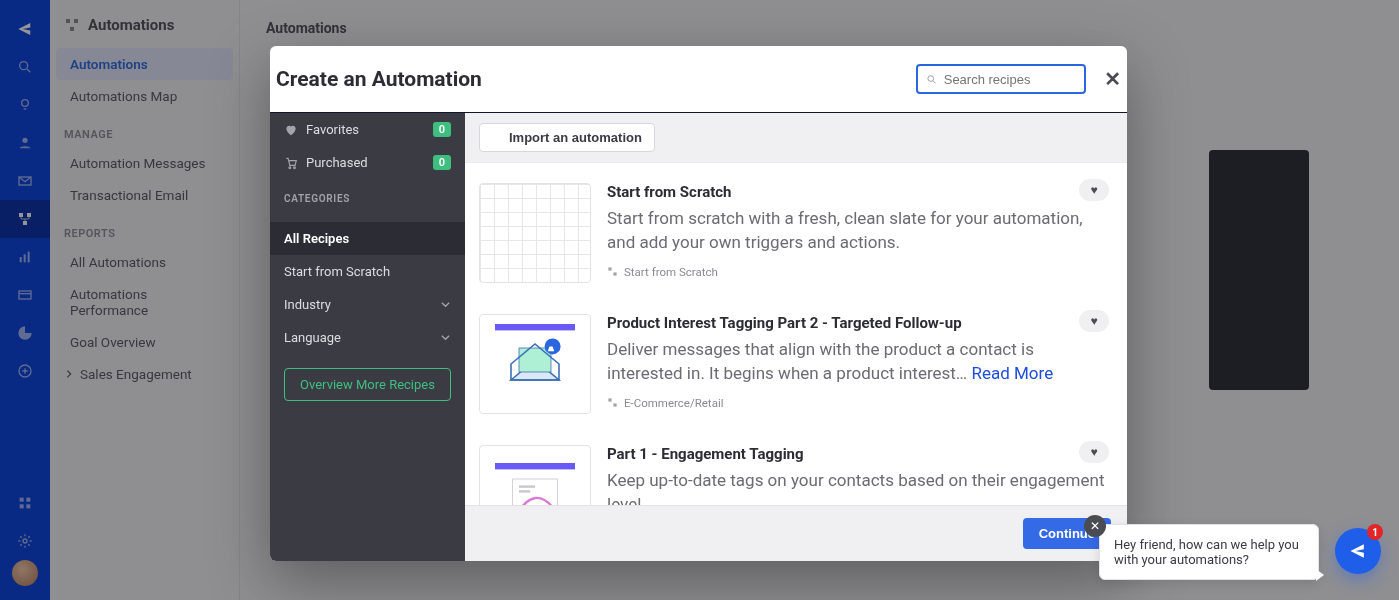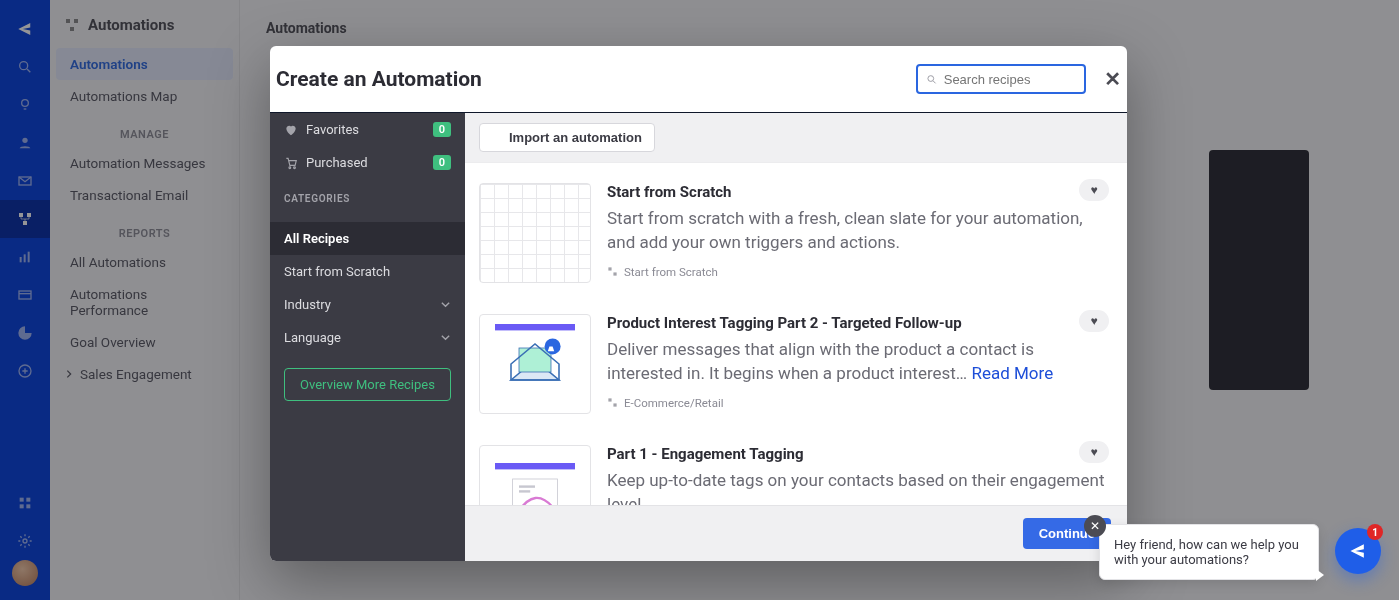--- a/index.html
+++ b/index.html
@@ -10,21 +10,21 @@
   .rail-icon { width: 50px; height: 38px; display: flex; align-items: center; justify-content: center; color: #9db3f3; cursor: pointer; }
   .rail-icon.active { background: #0028a4; color: #fff; }
   .rail-spacer { flex: 1; }
   .rail-avatar { width: 26px; height: 26px; border-radius: 50%; background: radial-gradient(circle at 40% 35%, #f3c8a6, #b97a55); margin-bottom: 14px; }
 
   
   .sidebar { position: absolute; left: 50px; top: 0; width: 190px; height: 600px; background: #f5f5f6; border-right: 1px solid #e3e3e6; padding-top: 16px; }
   .sidebar-title { display: flex; align-items: center; gap: 8px; padding: 0 14px 14px; font-weight: 700; color: #4b4b53; font-size: 15px; }
   .sidebar-item { font-size: 13.5px; color: #555560; padding: 8px 14px; cursor: pointer; border-radius: 4px; margin: 0 6px; }
   .sidebar-item.active { background: #e3eafb; color: #2a66e0; font-weight: 600; }
-  .sidebar-heading { font-size: 11px; color: #8a8a94; letter-spacing: .5px; padding: 16px 14px 6px; font-weight: 600; text-align: center; }
+  .sidebar-heading { font-size: 11px; color: #8a8a94; letter-spacing: .5px; padding: 16px 14px 6px; font-weight: 600; }
   .sidebar-sub { display: flex; align-items: center; gap: 6px; font-size: 13.5px; color: #555560; padding: 8px 14px; cursor: pointer; }
 
   
   .main { position: absolute; left: 240px; top: 0; right: 0; height: 600px; padding: 20px 26px; }
   .page-title { font-size: 14px; font-weight: 700; color: #4b4b53; }
 
   
   .dim { position: absolute; inset: 0; background: rgba(20,20,25,.45); }
 
   

